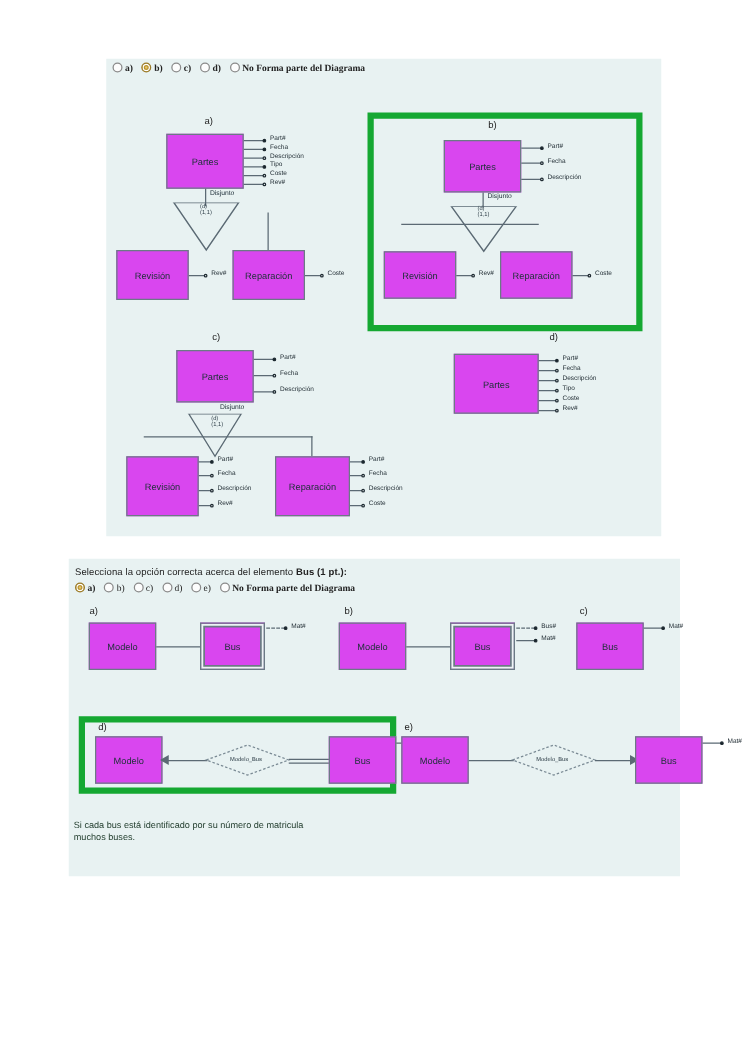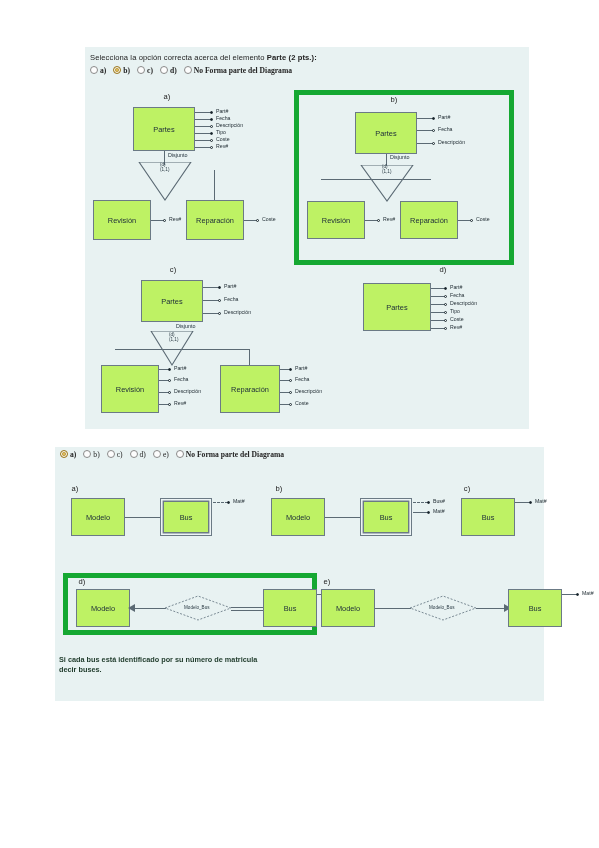--- a/index.html
+++ b/index.html
@@ -35,21 +35,21 @@
   
   .panel{ position:absolute; }
   .panel-label{
     position:absolute;font-size:7.6px;color:#222;text-align:center;width:40px;
   }
   .hl{ border:5px solid #15a832; background:#e8f2f2; position:absolute; box-sizing:border-box;}
 
   
   .ent{
     position:absolute;box-sizing:border-box;
-    border:1.3px solid #6b7a85; background:#bef264;
+    border:1.3px solid #6b7a85; background:#d946ef;
     display:flex;align-items:center;justify-content:center;
     font-size:7.4px;color:#20303a;
   }
   .ent.weak{ box-shadow:inset 0 0 0 1.6px #edf4f5, inset 0 0 0 3px #6b7a85; }
   .ln{ position:absolute;background:#5b6a74; }
   .ln.h{ height:1.2px; }
   .ln.v{ width:1.2px; }
 
   .attr{ position:absolute; font-size:5.2px; color:#1e2a31; white-space:nowrap;
          line-height:5.6px;}
@@ -60,31 +60,28 @@
   .tinylab{ position:absolute;font-size:4.6px;color:#2a3a44;white-space:nowrap;line-height:5px;}
   .lab{ position:absolute;font-size:5.4px;color:#22323c;white-space:nowrap; }
 
   .tri{ position:absolute; }
 
   .dashln{ position:absolute;height:0;border-top:1.1px dashed #5b6a74; }
 
   
   #note{
     position:absolute;left:59px;top:655px;width:330px;
-    font-size:7.3px;line-height:9.6px;color:#1e3a2a;font-weight:bold;
+    font-size:7.3px;line-height:9.6px;color:#1e3a2a;font-weight:normal;
   }
 </style>
 </head>
 <body>
 
 <div class="q-block" id="q1">
 
-  <div class="q-prompt">
-    <span>Selecciona la opción correcta acerca del elemento </span><b>Parte (2 pts.):</b>
-  </div>
 
   <div class="q-opts">
     <span class="opt"><span class="radio"></span><b>a)</b></span><span class="opt"><span class="radio sel"></span><b>b)</b></span><span class="opt"><span class="radio"></span><b>c)</b></span><span class="opt"><span class="radio"></span><b>d)</b></span><span class="opt"><span class="radio"></span><b>No Forma parte del Diagrama</b></span>
   </div>
 
   <div class="hl" style="left:209px;top:43px;width:220px;height:175px;"></div>
 
   <div class="panel" style="left:0px;top:43px;width:205px;height:175px;">
     <div class="panel-label" style="left:62px;top:2px;">a)</div>
 
@@ -252,20 +249,23 @@
       <div class="dot" style="left:101px;top:53.5px;"></div>
     <div class="attr" style="left:107px;top:52px;">Coste</div>
     <div class="ln h" style="left:88px;top:63px;width:14px;"></div>
       <div class="dot" style="left:101px;top:61.5px;"></div>
     <div class="attr" style="left:107px;top:60px;">Rev#</div>
   </div>
 </div>
 
 <div class="q-block" id="q2">
 
+  <div class="q-prompt">
+    <span>Selecciona la opción correcta acerca del elemento </span><b>Bus (1 pt.):</b>
+  </div>
 
   <div class="q-opts">
     <span class="opt"><span class="radio sel"></span><b>a)</b></span><span class="opt"><span class="radio"></span><span>b)</span></span><span class="opt"><span class="radio"></span><span>c)</span></span><span class="opt"><span class="radio"></span><span>d)</span></span><span class="opt"><span class="radio"></span><span>e)</span></span><span class="opt"><span class="radio"></span><b>No Forma parte del Diagrama</b></span>
   </div>
 
   <div class="hl" style="left:8px;top:126px;width:254px;height:62px;"></div>
 
   <div class="panel" style="left:8px;top:37px;width:200px;height:70px;">
     <div class="panel-label" style="left:-8px;top:0px;">a)</div>
     <div class="ent" style="left:8px;top:14px;width:54px;height:38px;">Modelo</div>
@@ -330,14 +330,14 @@
     </svg>
     <div class="ent" style="left:195px;top:12px;width:54px;height:38px;">Bus</div>
     <div class="ln h" style="left:249px;top:17px;width:15px;"></div>
     <div class="dot key" style="left:263px;top:15.5px;"></div>
     <div class="attr" style="left:269px;top:14px;">Mat#</div>
   </div>
 </div>
 
 <div id="note">
   <div>Si cada bus está identificado por su número de matricula</div>
-  <div>decir buses.</div>
+  <div>muchos buses.</div>
 </div>
 
 </body></html>

